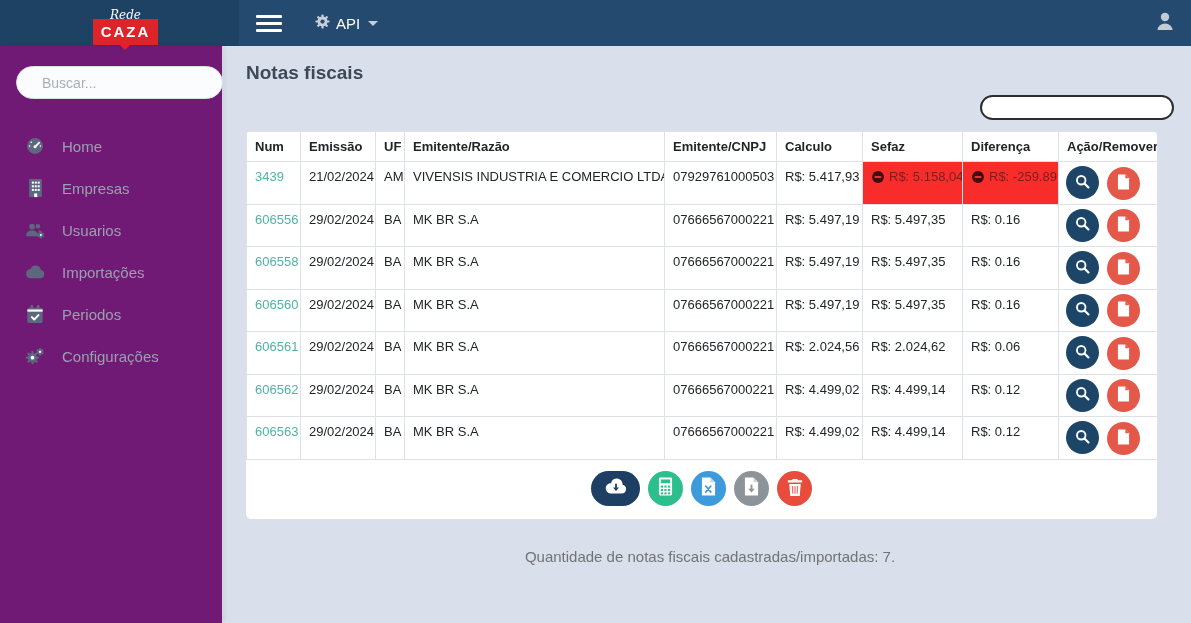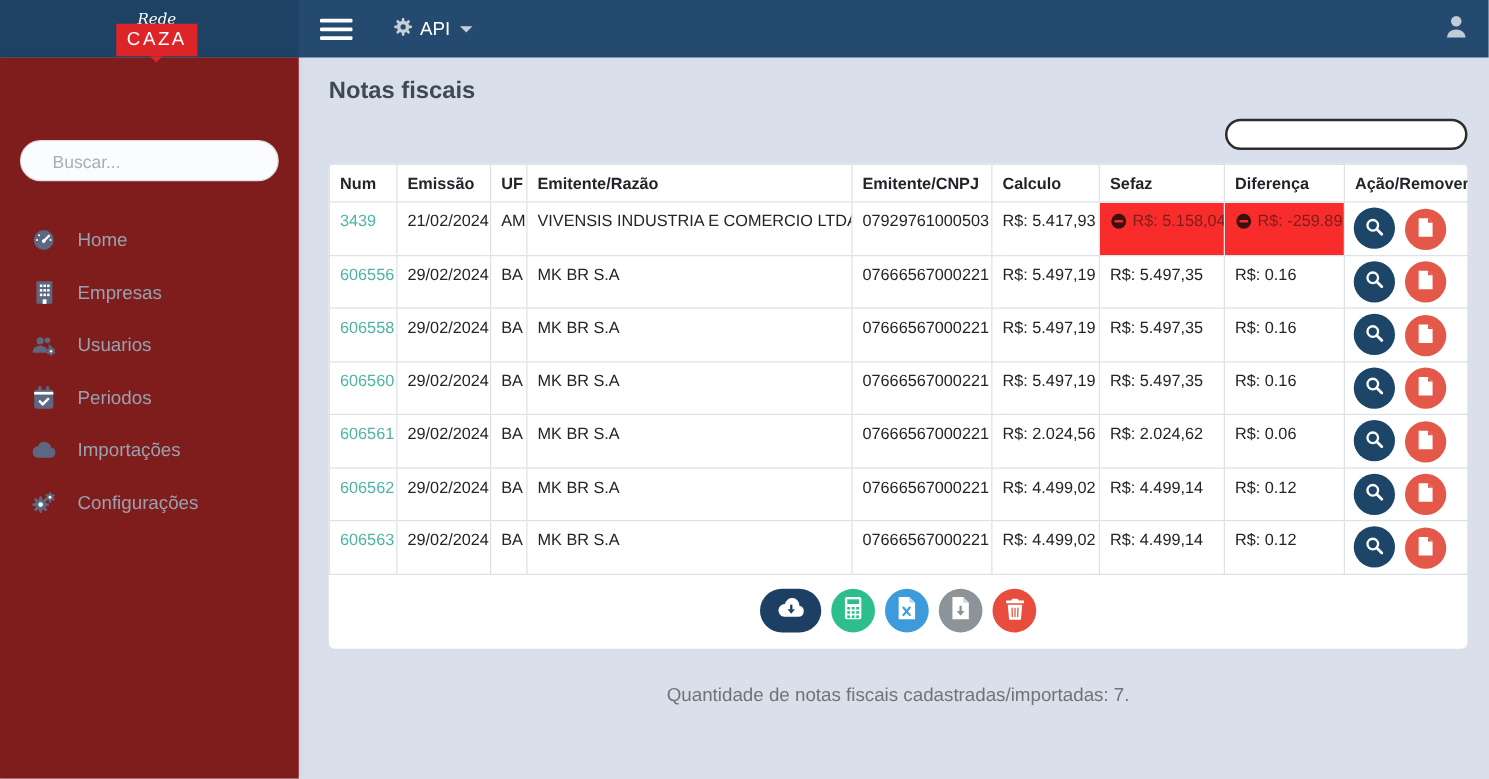--- a/index.html
+++ b/index.html
@@ -9,34 +9,34 @@
     background:#d9e0eb;
     width:1191px; height:623px; overflow:hidden;
   }
   .app { width:1191px; height:623px; display:flex; flex-direction:column; }
 
   
   .navbar { display:flex; height:46px; background:var(--navbar,#254a6f); flex:0 0 46px; }
   .brand-area { width:239px; background:var(--brand-area,#1e4263); display:flex; align-items:center; justify-content:center;padding-left:12px; }
   .logo { text-align:center; line-height:1; }
   .logo-rede { font-family:"DejaVu Serif", serif; font-style:italic; color:#fff; font-size:12px; border-bottom:1px solid #fff; padding:0 12px 2px; display:inline-block; }
-  .logo-caza { background:var(--brand-badge,#dd2428); color:#fff; font-weight:normal; font-size:15px; letter-spacing:2px; padding:4px 8px 5px; position:relative; margin-top:1px; }
+  .logo-caza { background:var(--brand-badge,#dd2428); color:#fff; font-weight:bold; font-size:15px; letter-spacing:2px; padding:4px 8px 5px; position:relative; margin-top:1px; }
   .logo-caza:after { content:''; position:absolute; bottom:-5px; left:50%; transform:translateX(-50%);
     border:5px solid transparent; border-top-color:var(--brand-badge,#dd2428); border-bottom:none; }
   .nav-right { flex:1; display:flex; align-items:center;text-align:right; }
   .hamburger { margin-left:17px; cursor:pointer; }
   .hamburger div { width:26px; height:3px; background:#fff; border-radius:1px; margin:4px 0; }
   .api-dd { display:flex; align-items:center; gap:5px; color:#fff; margin-left:32px; font-size:15px; cursor:pointer; }
   .caret-down { width:0; height:0; border-left:5px solid transparent; border-right:5px solid transparent; border-top:5px solid #c8cfd9; margin-left:3px; }
   .nav-spacer { flex:1; }
   .user-btn { margin-right:14px; cursor:pointer; display:flex; align-items:center; }
 
   
   .layout { display:flex; flex:1; min-height:0; }
-  .sidebar { width:239px; background:#7f1d1d; box-shadow:2px 0 5px rgba(0,0,0,0.07); padding-top:66px; }
+  .sidebar { width:222px; background:#701a75; box-shadow:2px 0 5px rgba(0,0,0,0.07); padding-top:20px; }
   .search-pill { display:block; width:207px; height:33px; margin:0 16px; border:1px solid #dcdfe4; border-radius:17px;
     background:#fbfcfd; padding:0 25px; font-size:14px; color:#555; outline:none; font-family:inherit; }
   .search-pill::placeholder { color:#a8aeb9; }
   .side-nav { margin-top:26px; }
   .nav-item { display:flex; align-items:center; gap:17px; padding:11px 25px; color:#9aa1ae; font-size:15px; cursor:pointer; }
   .nav-item .icn { width:20px; height:20px; flex:0 0 20px; display:flex; align-items:center; justify-content:center; }
   .nav-item svg { display:block; }
 
   .main { flex:1; padding:14px 17px 0 24px; overflow:hidden; }
   .page-title { font-size:19px; font-weight:bold; color:#3e4957; margin:2px 0 11px; }
@@ -169,37 +169,37 @@
                   <rect x="17.9" y="12.7" width="2.2" height="8.6" rx=".8" transform="rotate(120 19 17)"></rect>
                   <circle cx="19" cy="17" r="3"></circle>
                 </g>
                 <circle cx="19" cy="17" r="1.2" fill="#fff"></circle>
               </svg>
           </span>
           <span>Usuarios</span>
         </div>
         <div class="nav-item">
           <span class="icn">
+            <svg width="22" height="16" viewBox="0 0 24 16">
+                <path fill="#5d6880" d="M6 15.5h12.2a5 5 0 0 0 .9-9.9A6.5 6.5 0 0 0 6.6 4.4 5.6 5.6 0 0 0 6 15.5z"></path>
+              </svg>
+          </span>
+          <span>Importações</span>
+        </div>
+        <div class="nav-item">
+          <span class="icn">
             <svg width="18" height="20" viewBox="0 0 20 22">
                 <rect x="1.5" y="4" width="17" height="17" rx="2" fill="#5d6880"></rect>
                 <rect x="5" y="1" width="3" height="5" rx="1.2" fill="#5d6880"></rect>
                 <rect x="12" y="1" width="3" height="5" rx="1.2" fill="#5d6880"></rect>
                 <rect x="1.5" y="6" width="17" height="2.4" fill="#fff"></rect>
                 <path d="M6.5 14.5l2.6 2.6 4.8-4.8" stroke="#fff" stroke-width="2.2" fill="none" stroke-linecap="round" stroke-linejoin="round"></path>
               </svg>
           </span>
           <span>Periodos</span>
-        </div>
-        <div class="nav-item">
-          <span class="icn">
-            <svg width="22" height="16" viewBox="0 0 24 16">
-                <path fill="#5d6880" d="M6 15.5h12.2a5 5 0 0 0 .9-9.9A6.5 6.5 0 0 0 6.6 4.4 5.6 5.6 0 0 0 6 15.5z"></path>
-              </svg>
-          </span>
-          <span>Importações</span>
         </div>
         <div class="nav-item">
           <span class="icn">
             <svg width="22" height="20" viewBox="0 0 24 22">
                 <g fill="#5d6880">
                   <g>
                     <rect x="7.6" y="5" width="2.8" height="16" rx="1"></rect>
                     <rect x="7.6" y="5" width="2.8" height="16" rx="1" transform="rotate(45 9 13)"></rect>
                     <rect x="7.6" y="5" width="2.8" height="16" rx="1" transform="rotate(90 9 13)"></rect>
                     <rect x="7.6" y="5" width="2.8" height="16" rx="1" transform="rotate(135 9 13)"></rect>

